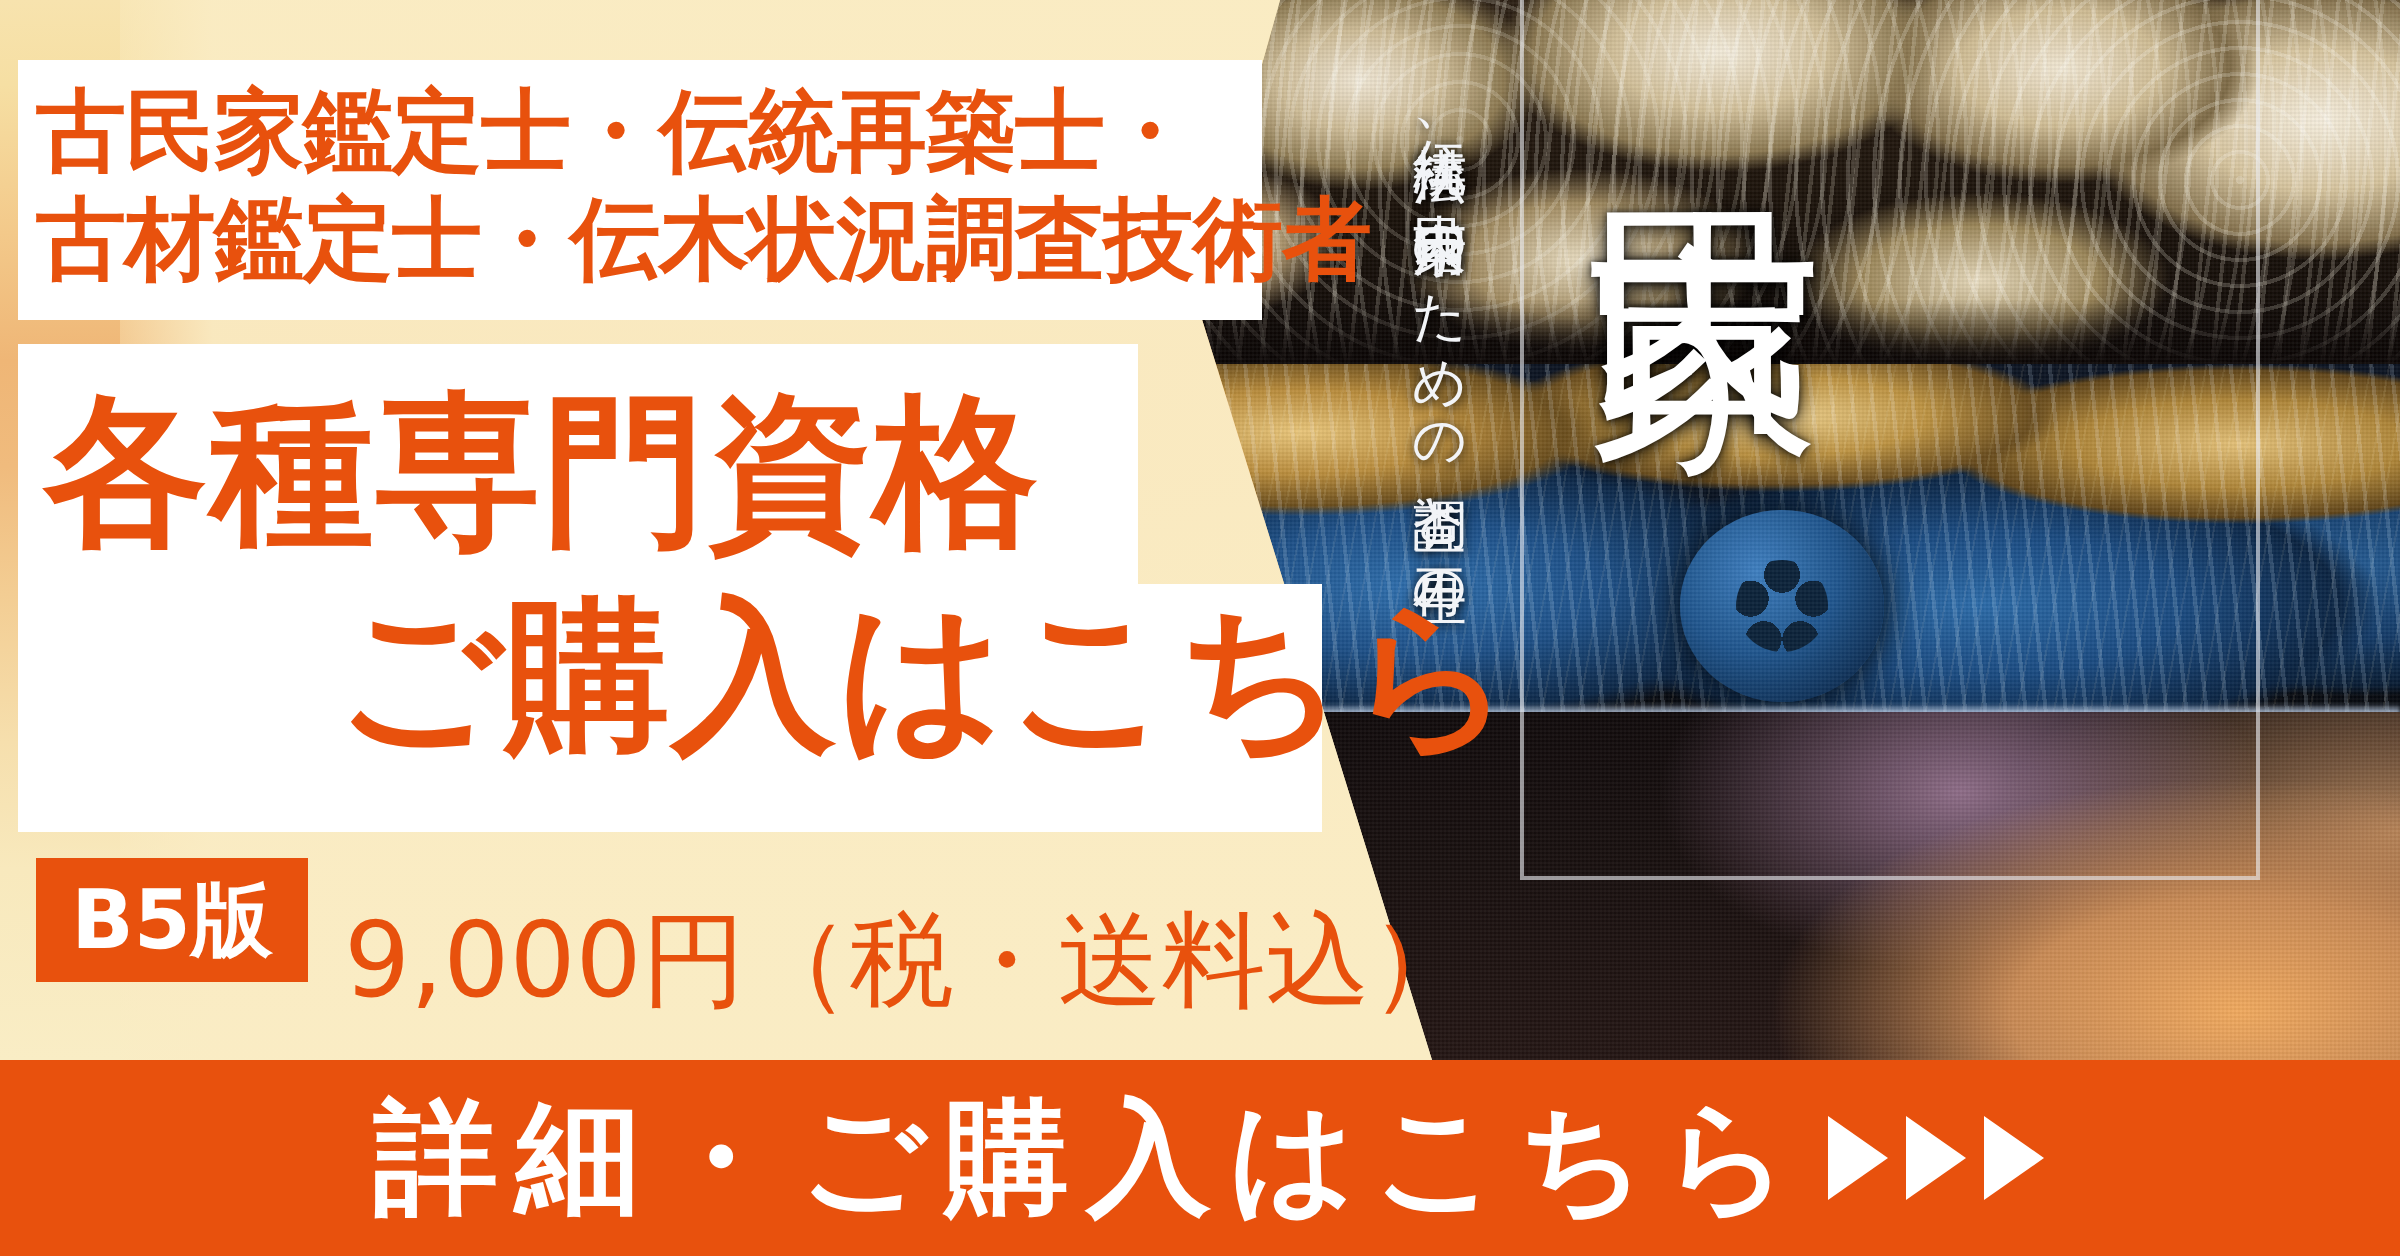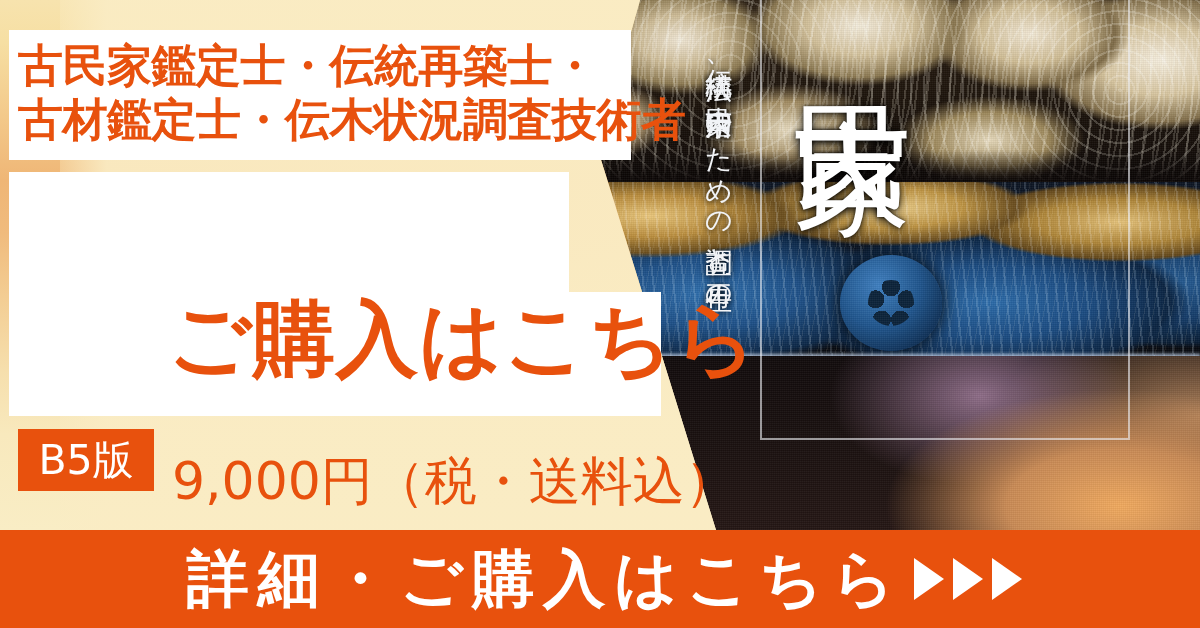--- a/index.html
+++ b/index.html
@@ -220,21 +220,21 @@
   #head-1{ left:22px; top:196px; }
   #head-2{ left:168px; top:298px; }
 
   
   #badge-size{
     position:absolute;
     left:18px; top:429px; width:136px; height:62px;
     background:#e8510d;
     color:#ffffff;
     font-family:"DejaVu Sans","Liberation Sans",sans-serif;
-    font-weight:400;
+    font-weight:700;
     font-size:41px;
     line-height:62px;
     text-align:center;
     letter-spacing:0;
     white-space:nowrap;
   }
   #price-text{
     position:absolute;
     left:172px; top:431px;
     color:#e8510d;
@@ -295,20 +295,21 @@
   <div class="cover-title">古民家</div>
 
   <div class="cream"></div>
   <div class="cream-flat"></div>
 
   <div class="panel" id="panel-cert"></div>
   <div class="cert-line" id="cert-1">古民家鑑定士・伝統再築士・</div>
   <div class="cert-line" id="cert-2">古材鑑定士・伝木状況調査技術者</div>
 
   <div class="panel" id="panel-main"></div>
+  <div class="head-line" id="head-1">各種専門資格</div>
   <div class="head-line" id="head-2">ご購入はこちら</div>
 
   <div id="badge-size">B5版</div>
   <div id="price-text">9,000円（税・送料込）</div>
 
   <div id="cta-bar">
     <span id="cta-text">詳細・ご購入はこちら</span>
     <span class="cta-arrows">
       <span class="tri"></span>
       <span class="tri"></span>

